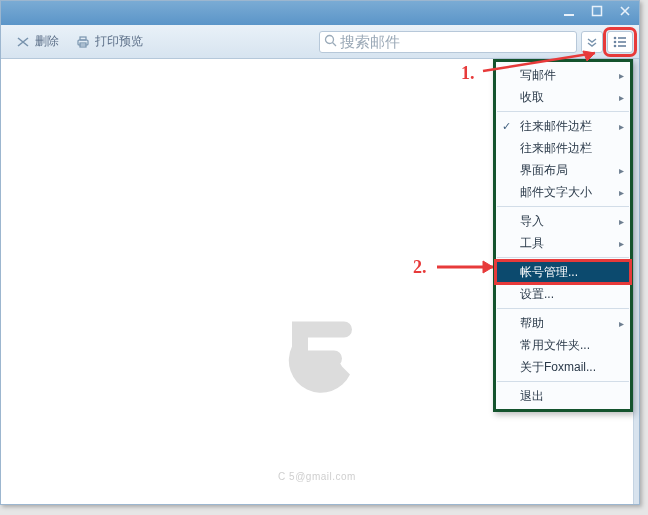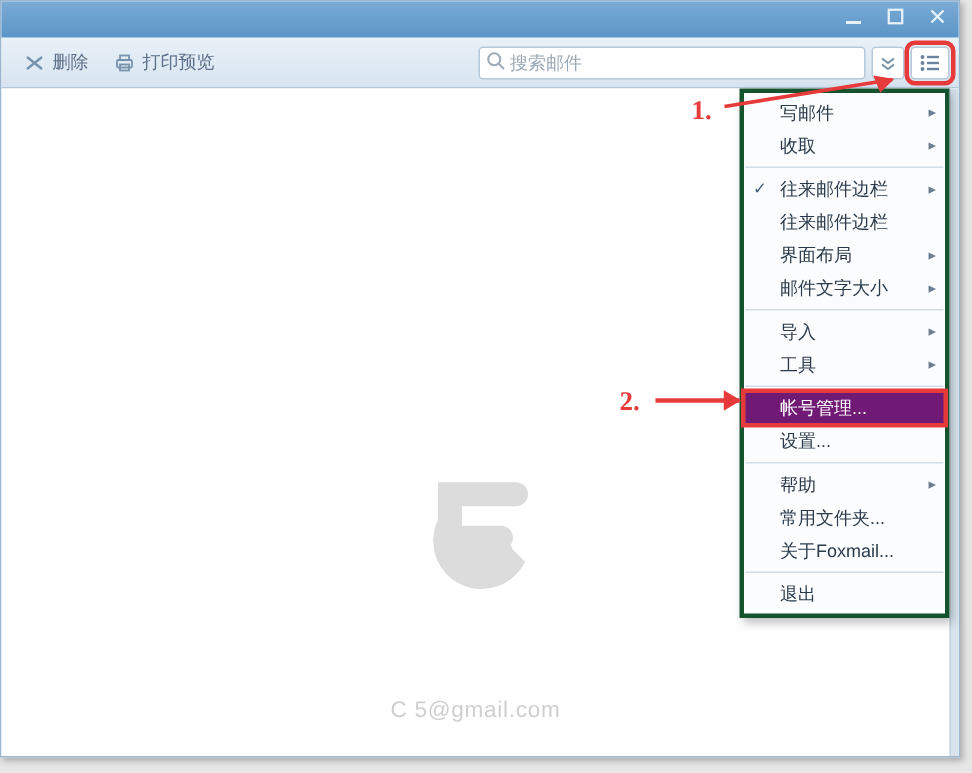--- a/index.html
+++ b/index.html
@@ -13,39 +13,39 @@
   .win-btn svg { display: block; }
 
   
   .toolbar { height: 34px; background: linear-gradient(#e9f1f8, #d7e4f0); border-bottom: 1px solid #b5c8da; display: flex; align-items: center; padding: 0 6px; }
   .tb-group { display: flex; align-items: center; height: 100%; }
   .tb-btn { display: flex; align-items: center; gap: 4px; padding: 4px 8px; color: #5d7089; cursor: pointer; border-radius: 2px; }
   .tb-btn .ic { width: 16px; height: 16px; display: flex; align-items: center; justify-content: center; color: #7893ad; }
   .tb-spacer { flex: 1; }
   .search-wrap { display: flex; align-items: center; background: #fff; border: 1px solid #b7c8d9; border-radius: 3px; height: 22px; width: 258px; padding: 0 4px; }
   .search-wrap .ic { color: #9aaab9; margin-right: 3px; }
-  .search-input { border: none; outline: none; flex: 1; font-size: 12px; color: #333; background: transparent; }
+  .search-input { border: none; outline: none; flex: 1; font-size: 15px; color: #333; background: transparent; }
   .search-input::placeholder { color: #9ba9b7; }
   .exp-btn { width: 22px; height: 22px; margin-left: 4px; border: 1px solid #b7c8d9; border-radius: 3px; background: #fff; display: flex; align-items: center; justify-content: center; cursor: pointer; color: #7893ad; }
   .menu-btn { width: 26px; height: 22px; margin-left: 4px; border: 1px solid #b7c8d9; border-radius: 3px; background: #fff; display: flex; align-items: center; justify-content: center; cursor: pointer; color: #6a83a0; }
   .menu-btn-hot { outline: 3px solid #e73a3a; outline-offset: 1px; }
 
   
   .main { position: relative; height: calc(100% - 58px); background: #fff; display: flex; }
   .content { flex: 1; position: relative; }
   .logo { position: absolute; left: 50%; top: 66%; transform: translate(-50%, -50%); color: #dcdcdc; }
-  .footer-mail { position: absolute; left: 50%; bottom: 22px; transform: translateX(-50%); color: #cfcfcf; font-size: 15px; letter-spacing: 0.5px; }
+  .footer-mail { position: absolute; left: 50%; bottom: 22px; transform: translateX(-50%); color: #cfcfcf; font-size: 10px; letter-spacing: 0.5px; }
 
   
   .rightedge { width: 6px; background: #d8e3ee; border-left: 1px solid #c4d3e2; }
 
   
   .dropdown { position: absolute; right: 6px; top: 58px; width: 140px; background: #fafcfe; border: 3px solid #14532d; box-shadow: 2px 3px 6px rgba(0,0,0,0.25); z-index: 50; padding: 2px 0; }
   .mi { position: relative; display: flex; align-items: center; height: 22px; padding: 0 18px 0 24px; color: #2b3a4a; cursor: pointer; white-space: nowrap; }
-  .mi.sel { background: #701a75; color: #fff; text-align: right; }
+  .mi.sel { background: #0c4a6e; color: #fff; text-align: right; }
   .mi .arrow { position: absolute; right: 6px; top: 50%; transform: translateY(-50%); font-size: 10px; color: #6d7e90; }
   .mi .check { position: absolute; left: 6px; top: 50%; transform: translateY(-50%); color: #3d5d7d; font-size: 11px; }
   .sep { height: 1px; margin: 3px 1px; background: #d2dde8; }
   .mi-hot { outline: 3px solid #e73a3a; outline-offset: -1px; z-index: 2; }
 
   
   .anno { position: absolute; z-index: 100; pointer-events: none; }
   .anno-text { color: #e73a3a; font-size: 18px; font-weight: bold; font-family: "Times New Roman", serif; }
   .arrow-svg { stroke: #e73a3a; fill: #e73a3a; }
 

